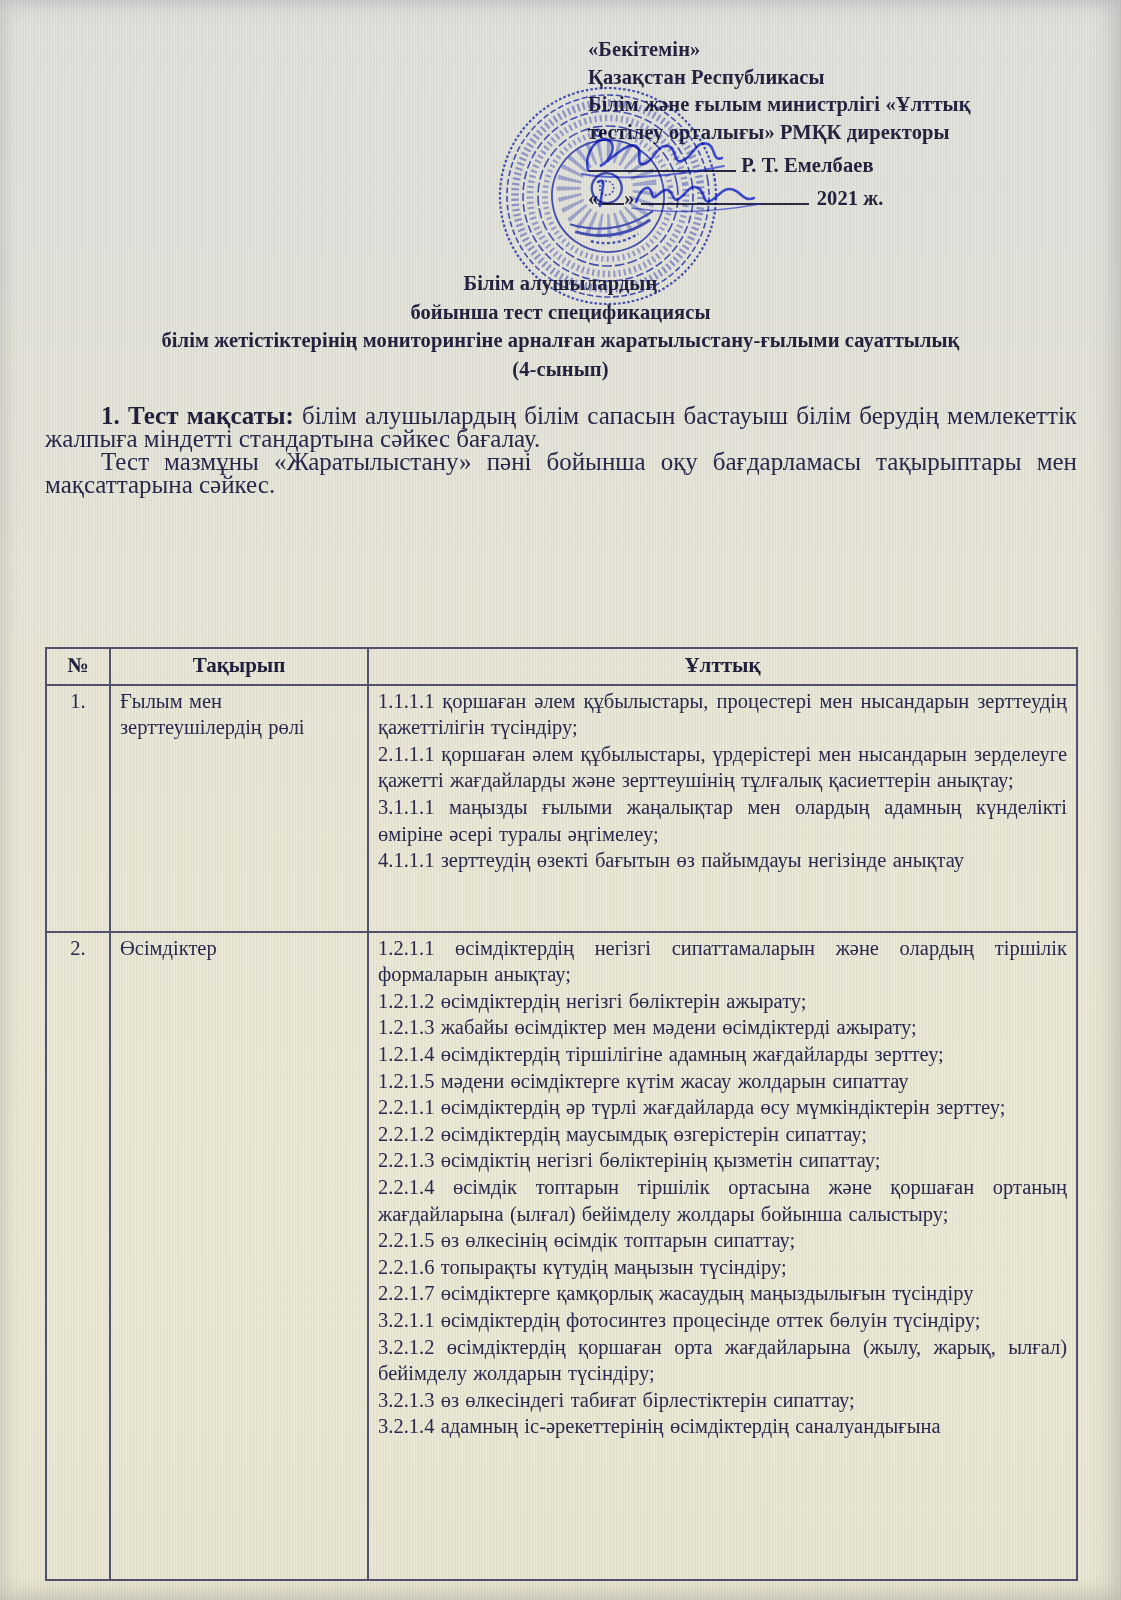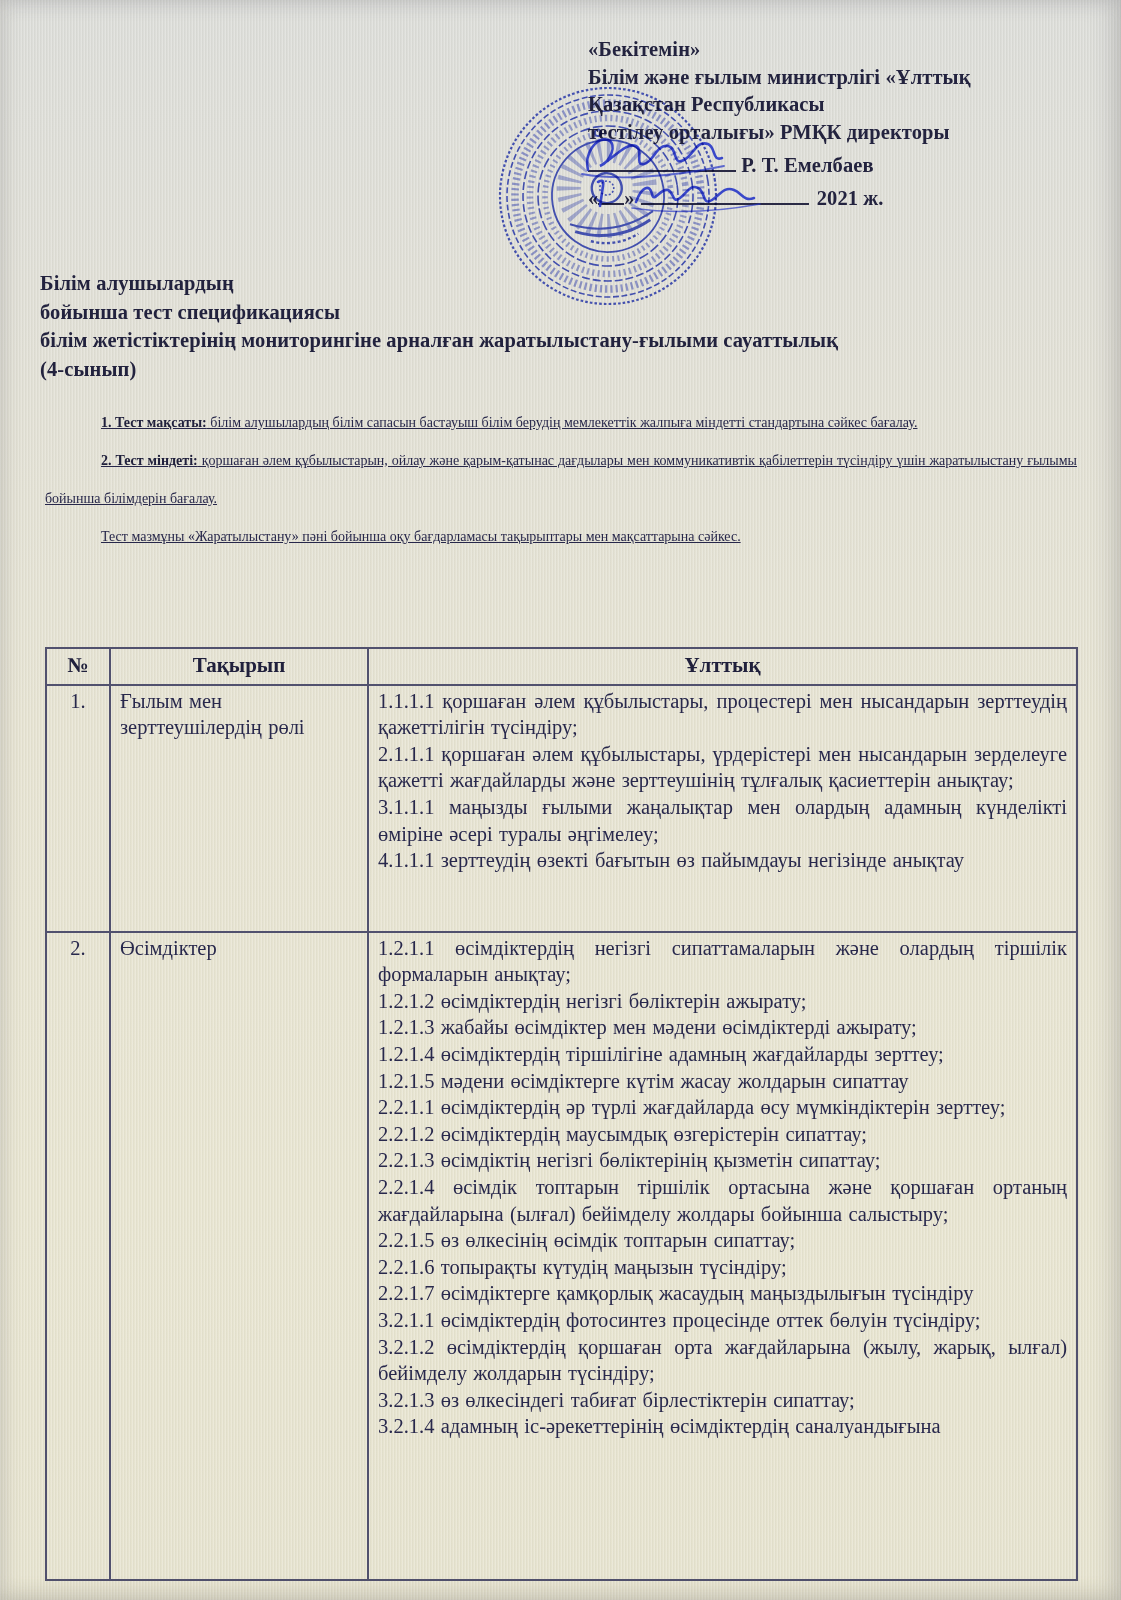--- a/index.html
+++ b/index.html
@@ -41,28 +41,28 @@
 
   
   .stamp{
     position:absolute;left:492px;top:80px;width:232px;height:232px;
     opacity:.85;mix-blend-mode:multiply;pointer-events:none;
   }
 
   
   .title-block{
     position:absolute;top:269px;left:40px;width:1041px;
-    font-weight:bold;font-size:20.5px;line-height:28.5px;
+    text-align:center;font-weight:bold;font-size:20.5px;line-height:28.5px;
     color:#22223e;letter-spacing:.1px;
   }
 
   
   .body-block{
     position:absolute;top:404px;left:45px;width:1032px;
-    font-size:14px;line-height:38px;text-align:justify;color:#27274a;text-decoration:underline;
+    font-size:25px;line-height:23px;text-align:justify;color:#27274a;
   }
   .para{text-indent:56px;margin:0;}
   .para b{color:#20203c;}
 
   
   .spec-table{
     position:absolute;top:647px;left:45px;width:1031px;
     border-collapse:collapse;table-layout:fixed;
     font-size:20.5px;line-height:26.6px;color:#28284c;
     word-spacing:1.2px;
@@ -79,22 +79,22 @@
   tr.row-2 td{height:640px;}
   .obj-line{text-align:justify;text-justify:inter-word;}
 </style>
 </head>
 <body>
 
 <div class="page">
 
   <div class="approval">
     <div class="line">«Бекітемін»</div>
+    <div class="line">Қазақстан Республикасы</div>
     <div class="line">Білім және ғылым министрлігі «Ұлттық</div>
-    <div class="line">Қазақстан Республикасы</div>
     <div class="line">тестілеу орталығы» РМҚК директоры</div>
     <div class="sig-line">
       <span class="u u-sig"></span>
       <span>Р. Т. Емелбаев</span>
     </div>
     <div class="date-line">
       <span>«</span><span class="u u-day"></span><span>»</span><span class="u u-month"></span><span>2021 ж.</span>
     </div>
 
     <svg class="scrawl sig-scrawl" viewBox="0 0 168 58">
@@ -136,21 +136,20 @@
 
   <div class="title-block">
     <div>Білім алушылардың</div>
     <div>бойынша тест спецификациясы</div>
     <div>білім жетістіктерінің мониторингіне арналған жаратылыстану-ғылыми сауаттылық</div>
     <div>(4-сынып)</div>
   </div>
 
   <div class="body-block">
     <p class="para"><b>1. Тест мақсаты:</b><span> білім алушылардың білім сапасын бастауыш білім берудің мемлекеттік жалпыға міндетті стандартына сәйкес бағалау.</span></p>
-    <p class="para"><b>2. Тест міндеті:</b><span> қоршаған әлем құбылыстарын, ойлау және қарым-қатынас дағдылары мен коммуникативтік қабілеттерін түсіндіру үшін жаратылыстану ғылымы бойынша білімдерін бағалау.</span></p>
     <p class="para"><span>Тест мазмұны «Жаратылыстану» пәні бойынша оқу бағдарламасы тақырыптары мен мақсаттарына сәйкес.</span></p>
   </div>
 
   <table class="spec-table">
     <colgroup>
       <col style="width:64px">
       <col style="width:258px">
       <col style="width:709px">
     </colgroup>
     <thead>

